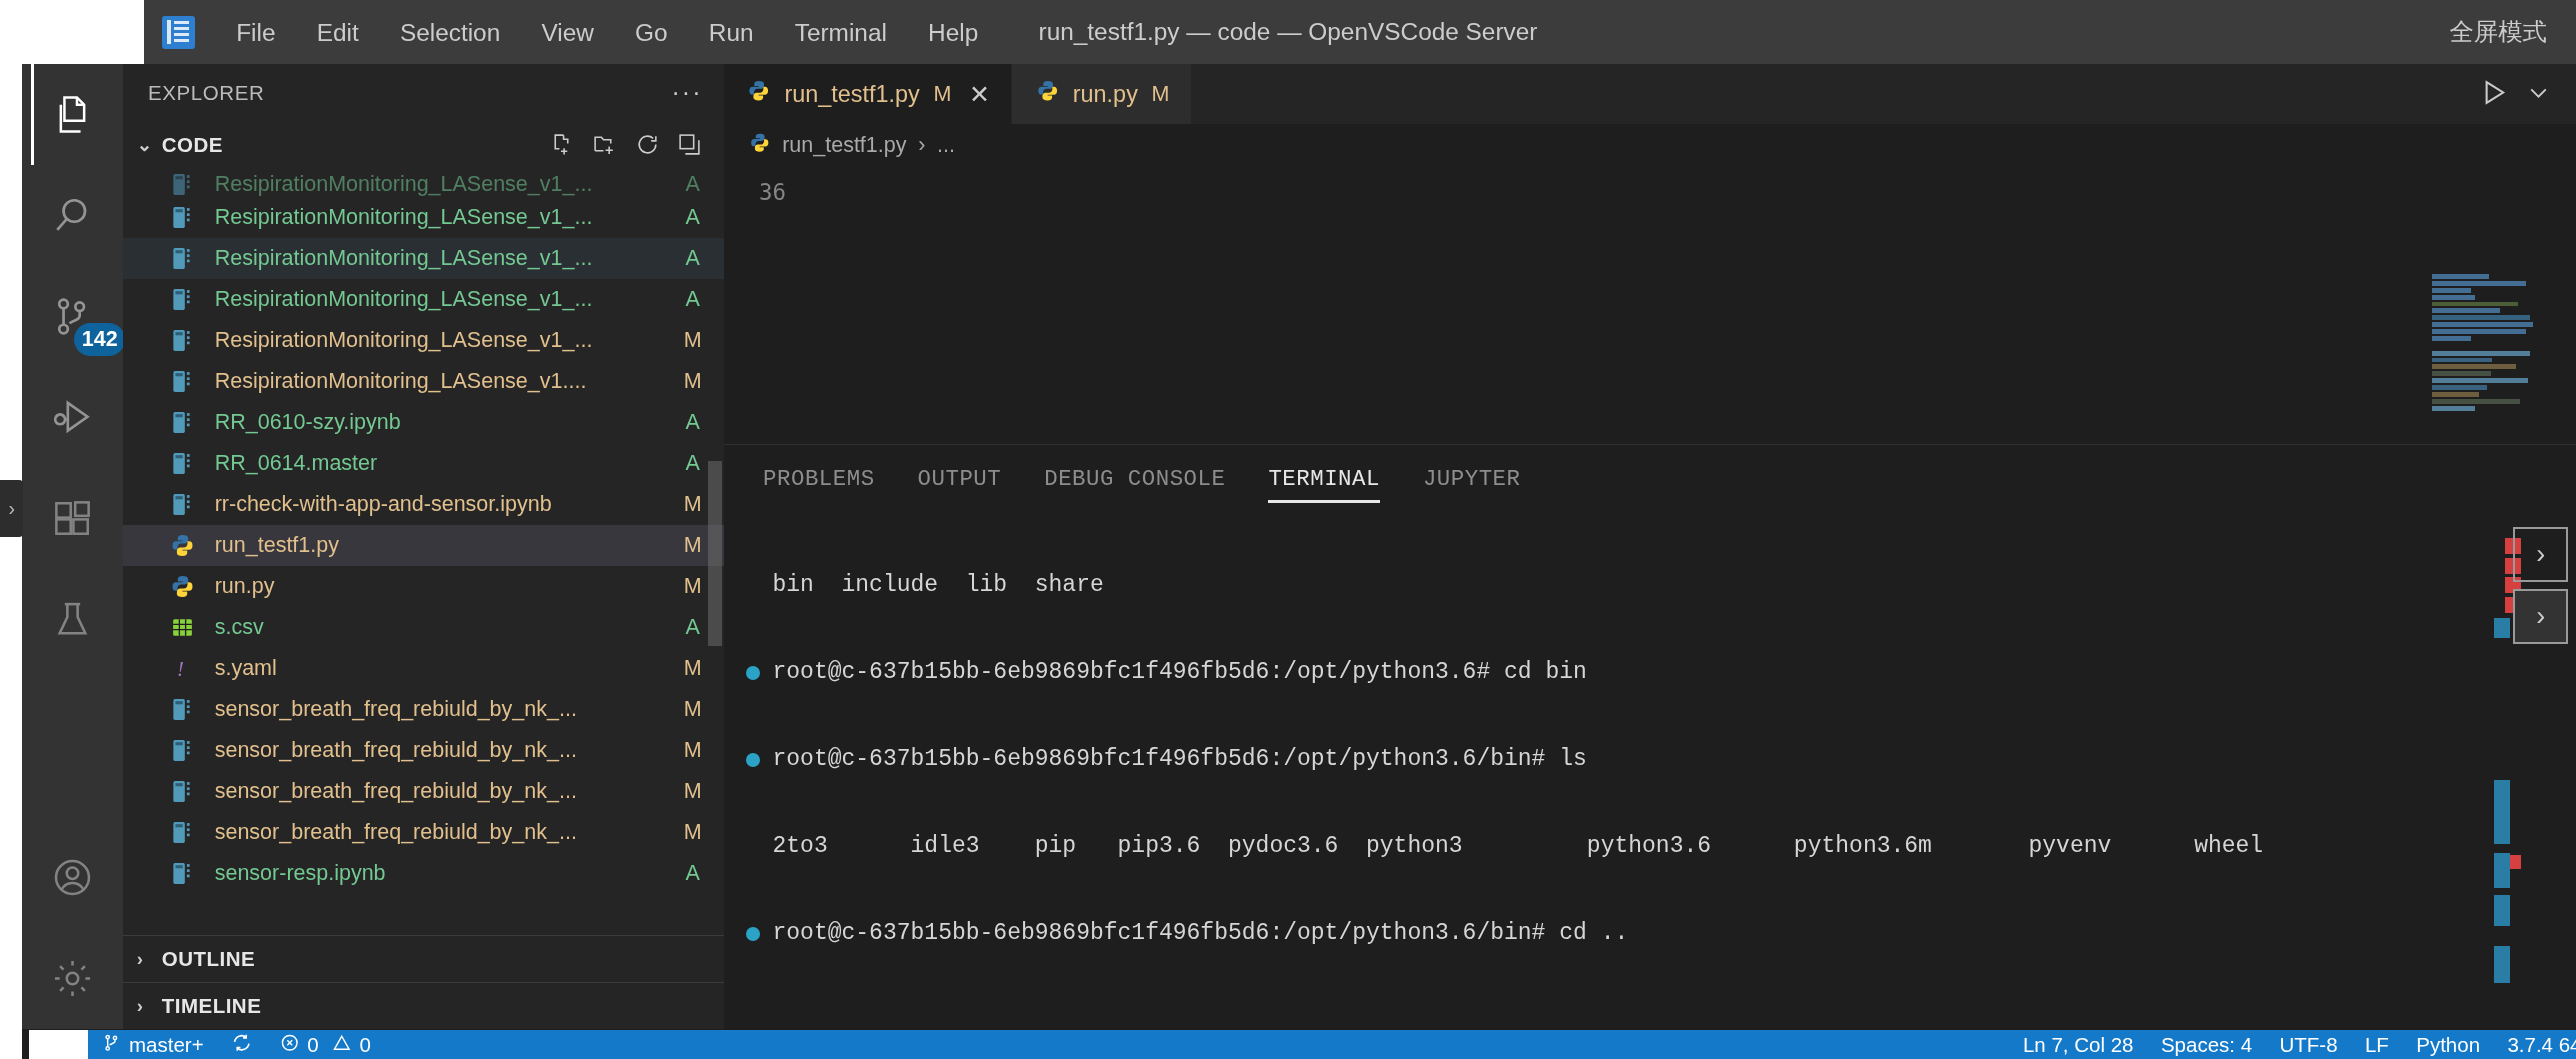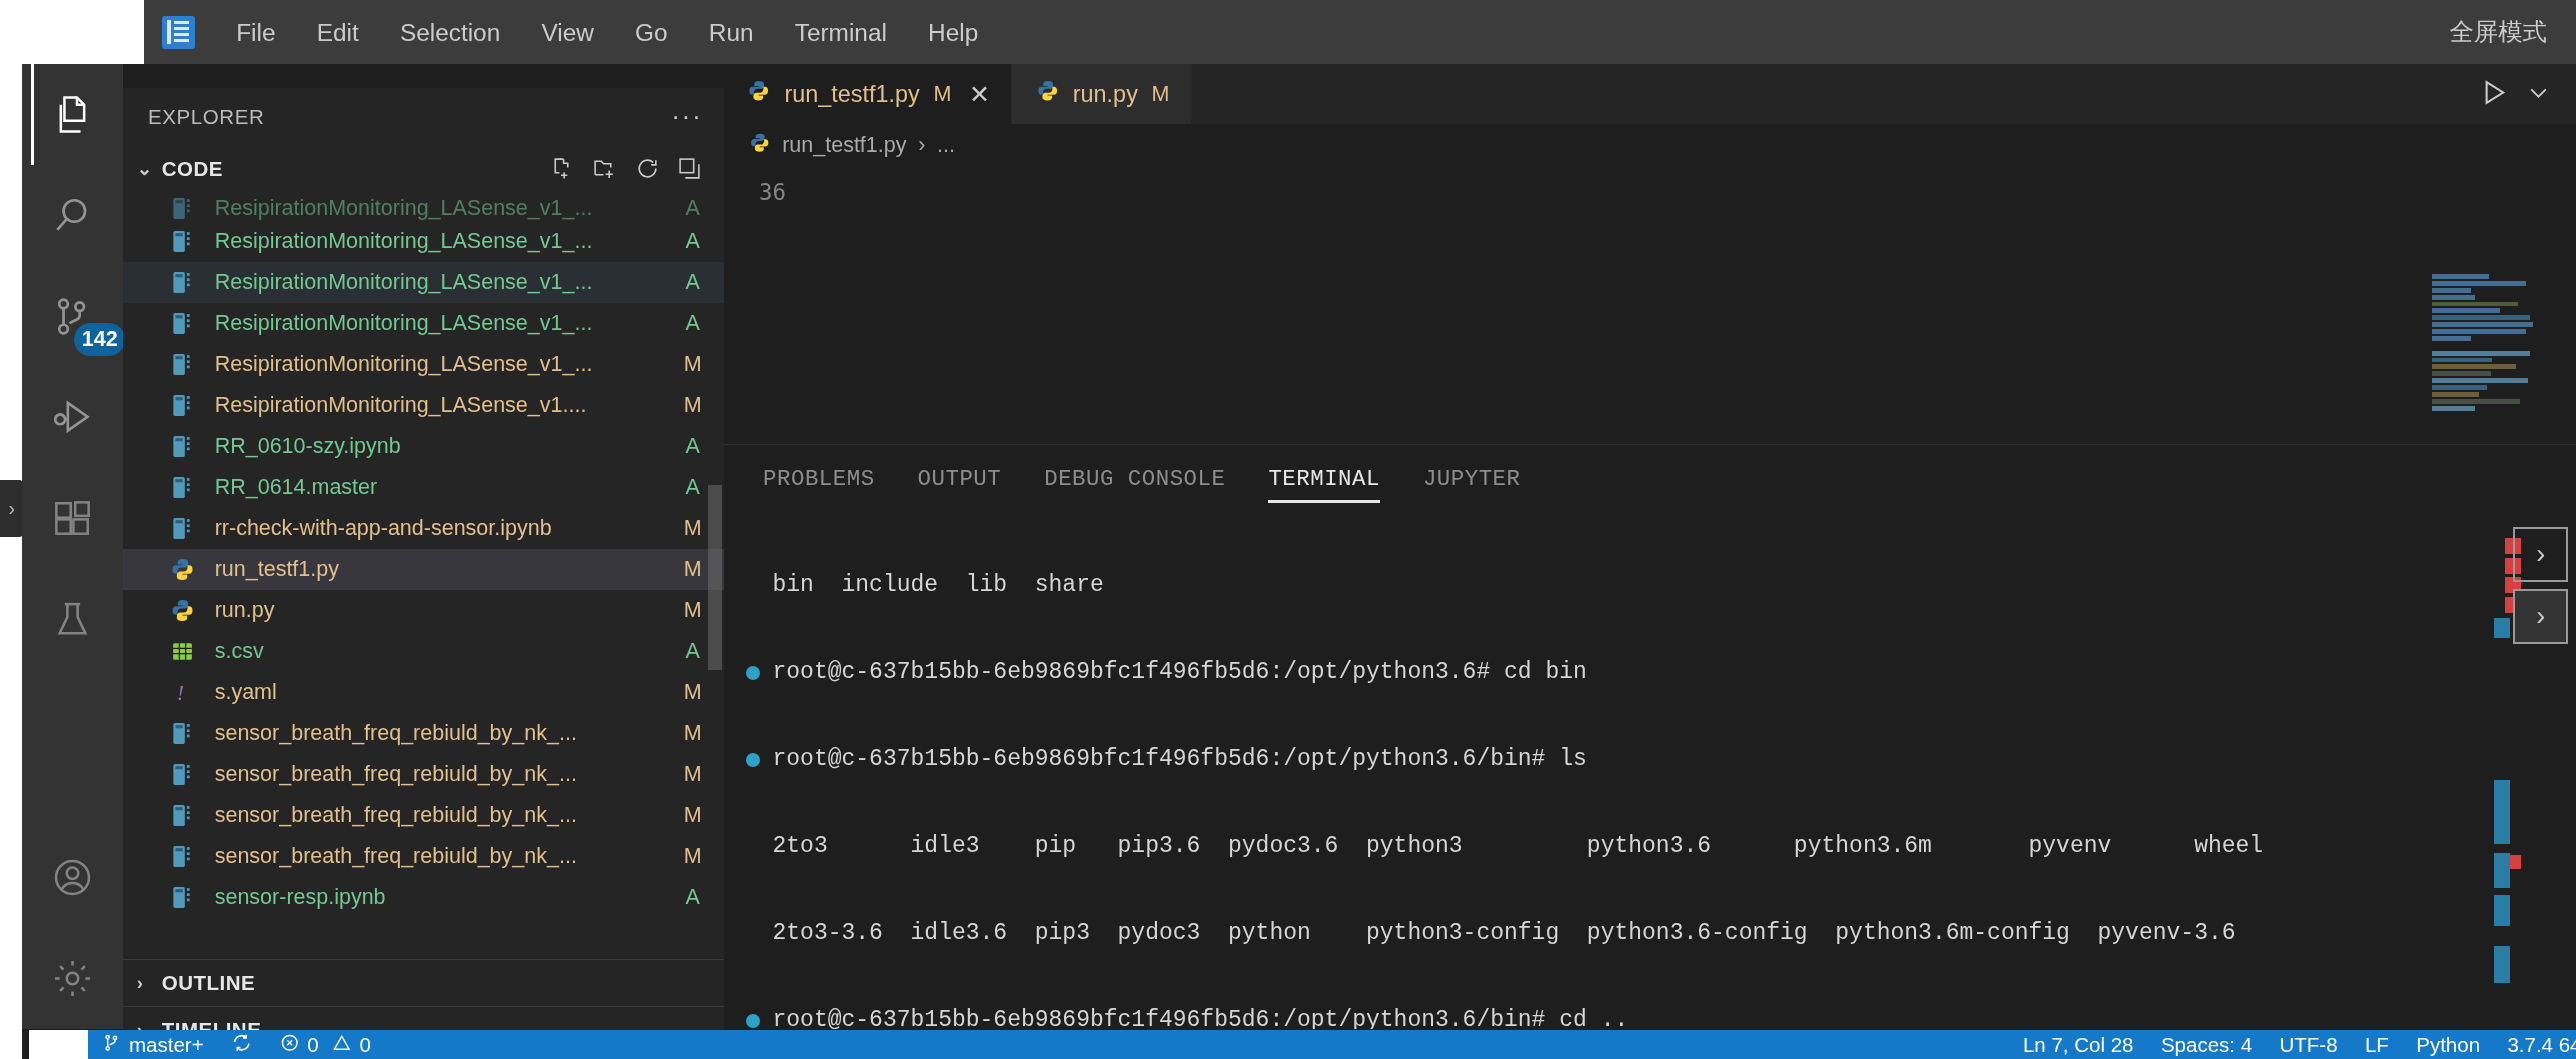--- a/index.html
+++ b/index.html
@@ -62,21 +62,21 @@
   .badge {
     position: absolute; left: 43px; top: 57px; min-width: 45px; height: 33px;
     background: #0e639c; border-radius: 16.6px; color: #fff; font-size: 21.5px;
     display: flex; align-items: center; justify-content: center; padding: 0 7.8px; font-weight: 600;
   }
   .act-bottom { margin-top: auto; }
 
   
   .sidebar {
     position: absolute; left: 123px; top: 64px; width: 601px; height: 965px;
-    background: #252526; display: flex; flex-direction: column; margin-top: 24px;
+    background: #252526; display: flex; flex-direction: column;
   }
   .sb-header {
     height: 57px; display: flex; align-items: center; padding: 0 21.5px 0 25px;
     color: #bbbbbb; font-size: 20.5px; letter-spacing: 0.6px;
   }
   .sb-header .dots { margin-left: auto; font-size: 25px; letter-spacing: 2px; color: #cccccc; }
   .sb-section-head {
     height: 47px; display: flex; align-items: center; padding-left: 13.7px;
     color: #e7e7e7; font-size: 20.5px; font-weight: bold; letter-spacing: 0.5px;
     background: #252526;
@@ -213,20 +213,21 @@
     <div class="menu">
       <div class="menu-item">File</div>
       <div class="menu-item">Edit</div>
       <div class="menu-item">Selection</div>
       <div class="menu-item">View</div>
       <div class="menu-item">Go</div>
       <div class="menu-item">Run</div>
       <div class="menu-item">Terminal</div>
       <div class="menu-item">Help</div>
     </div>
+    <div class="tb-title">run_testf1.py — code — OpenVSCode Server</div>
     <div class="tb-fullscreen">全屏模式</div>
   </div>
 
   <div class="act-left-white"></div>
   <div class="activitybar">
 
     <div class="act-item active">
       <svg width="43" height="43" viewBox="0 0 24 24" fill="none" stroke="#ffffff" stroke-width="1.4">
         <path d="M14.5 2.5H7.5v13h11V6.5l-4-4z"></path>
           <path d="M14.5 2.5v4h4"></path>
@@ -680,21 +681,20 @@
       <div class="panel-tab">DEBUG CONSOLE</div>
       <div class="panel-tab active">TERMINAL</div>
       <div class="panel-tab">JUPYTER</div>
     </div>
 
     <div class="term">
       <div class="tline"><span>bin  include  lib  share</span></div>
       <div class="tline"><span class="dot"></span><span>root@c-637b15bb-6eb9869bfc1f496fb5d6:/opt/python3.6# </span><span>cd bin</span></div>
       <div class="tline"><span class="dot"></span><span>root@c-637b15bb-6eb9869bfc1f496fb5d6:/opt/python3.6/bin# </span><span>ls</span></div>
       <div class="tline"><span>2to3      idle3    pip   pip3.6  pydoc3.6  python3         python3.6      python3.6m       pyvenv      wheel</span></div>
-      <div class="tline"><span>2to3-3.6  idle3.6  pip3  pydoc3  python    python3-config  python3.6-config  python3.6m-config  pyvenv-3.6</span></div>
       <div class="tline"><span class="dot"></span><span>root@c-637b15bb-6eb9869bfc1f496fb5d6:/opt/python3.6/bin# </span><span>cd ..</span></div>
       
       
       
       
       
       
       
       
       

